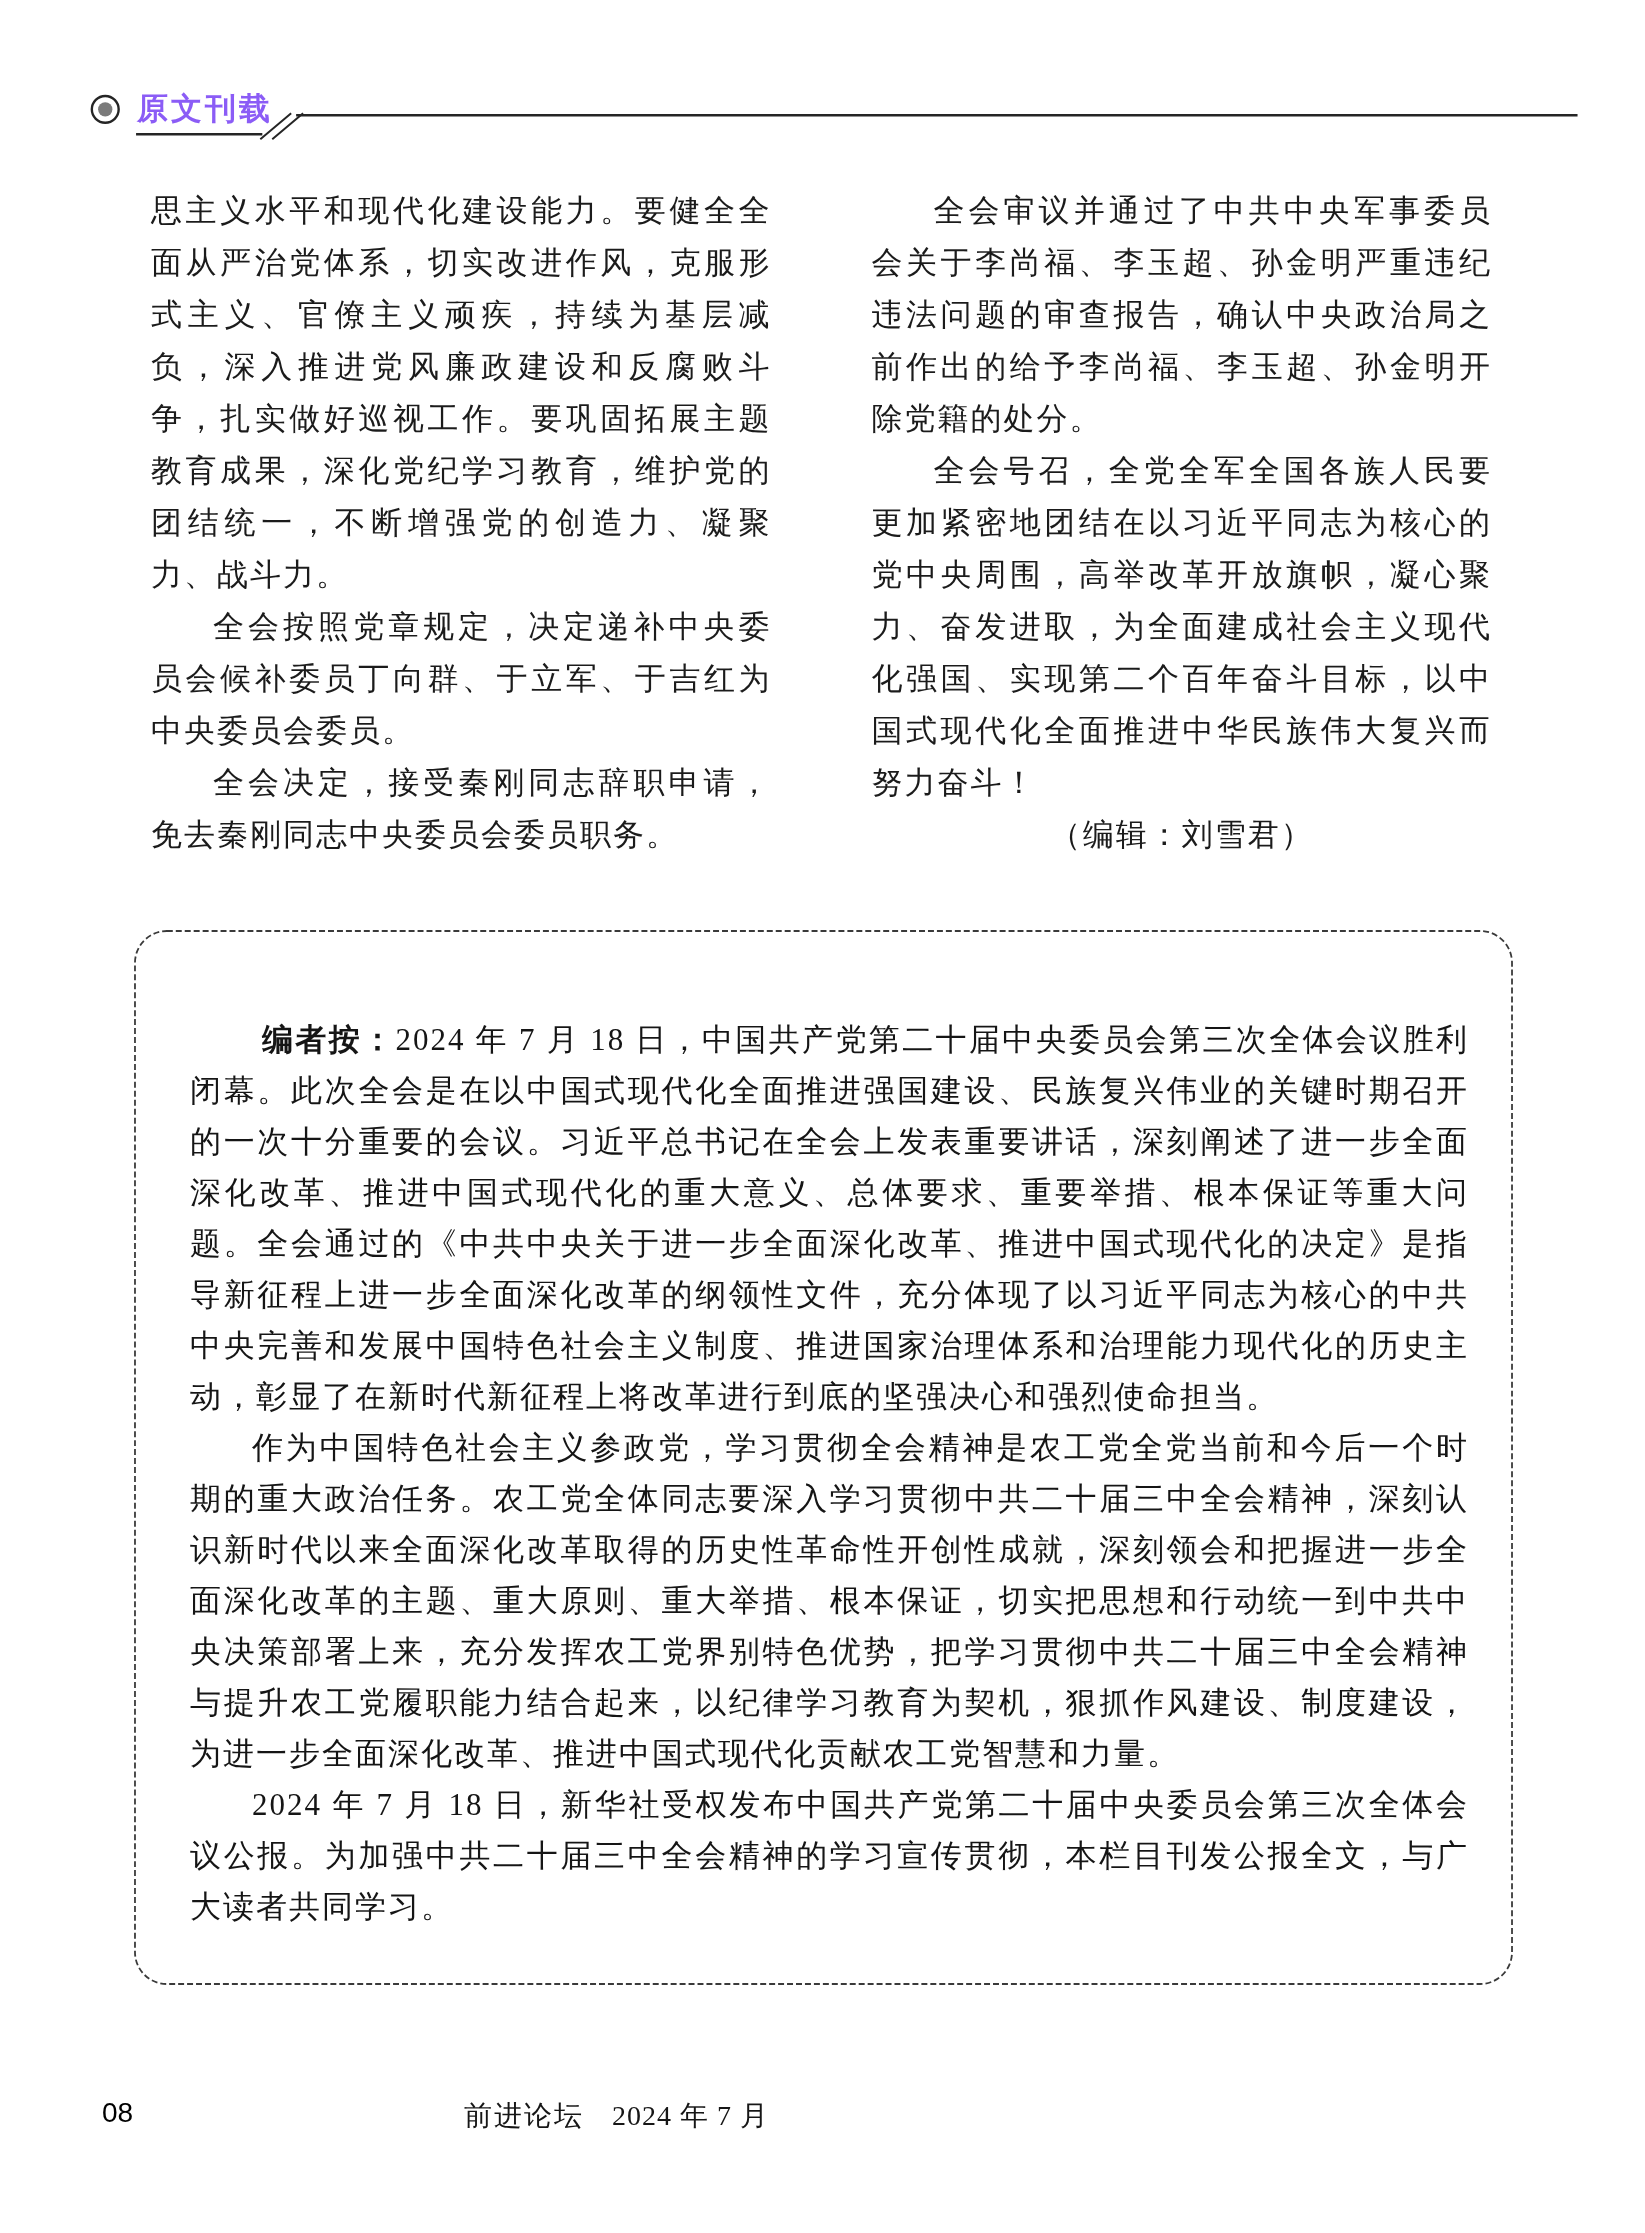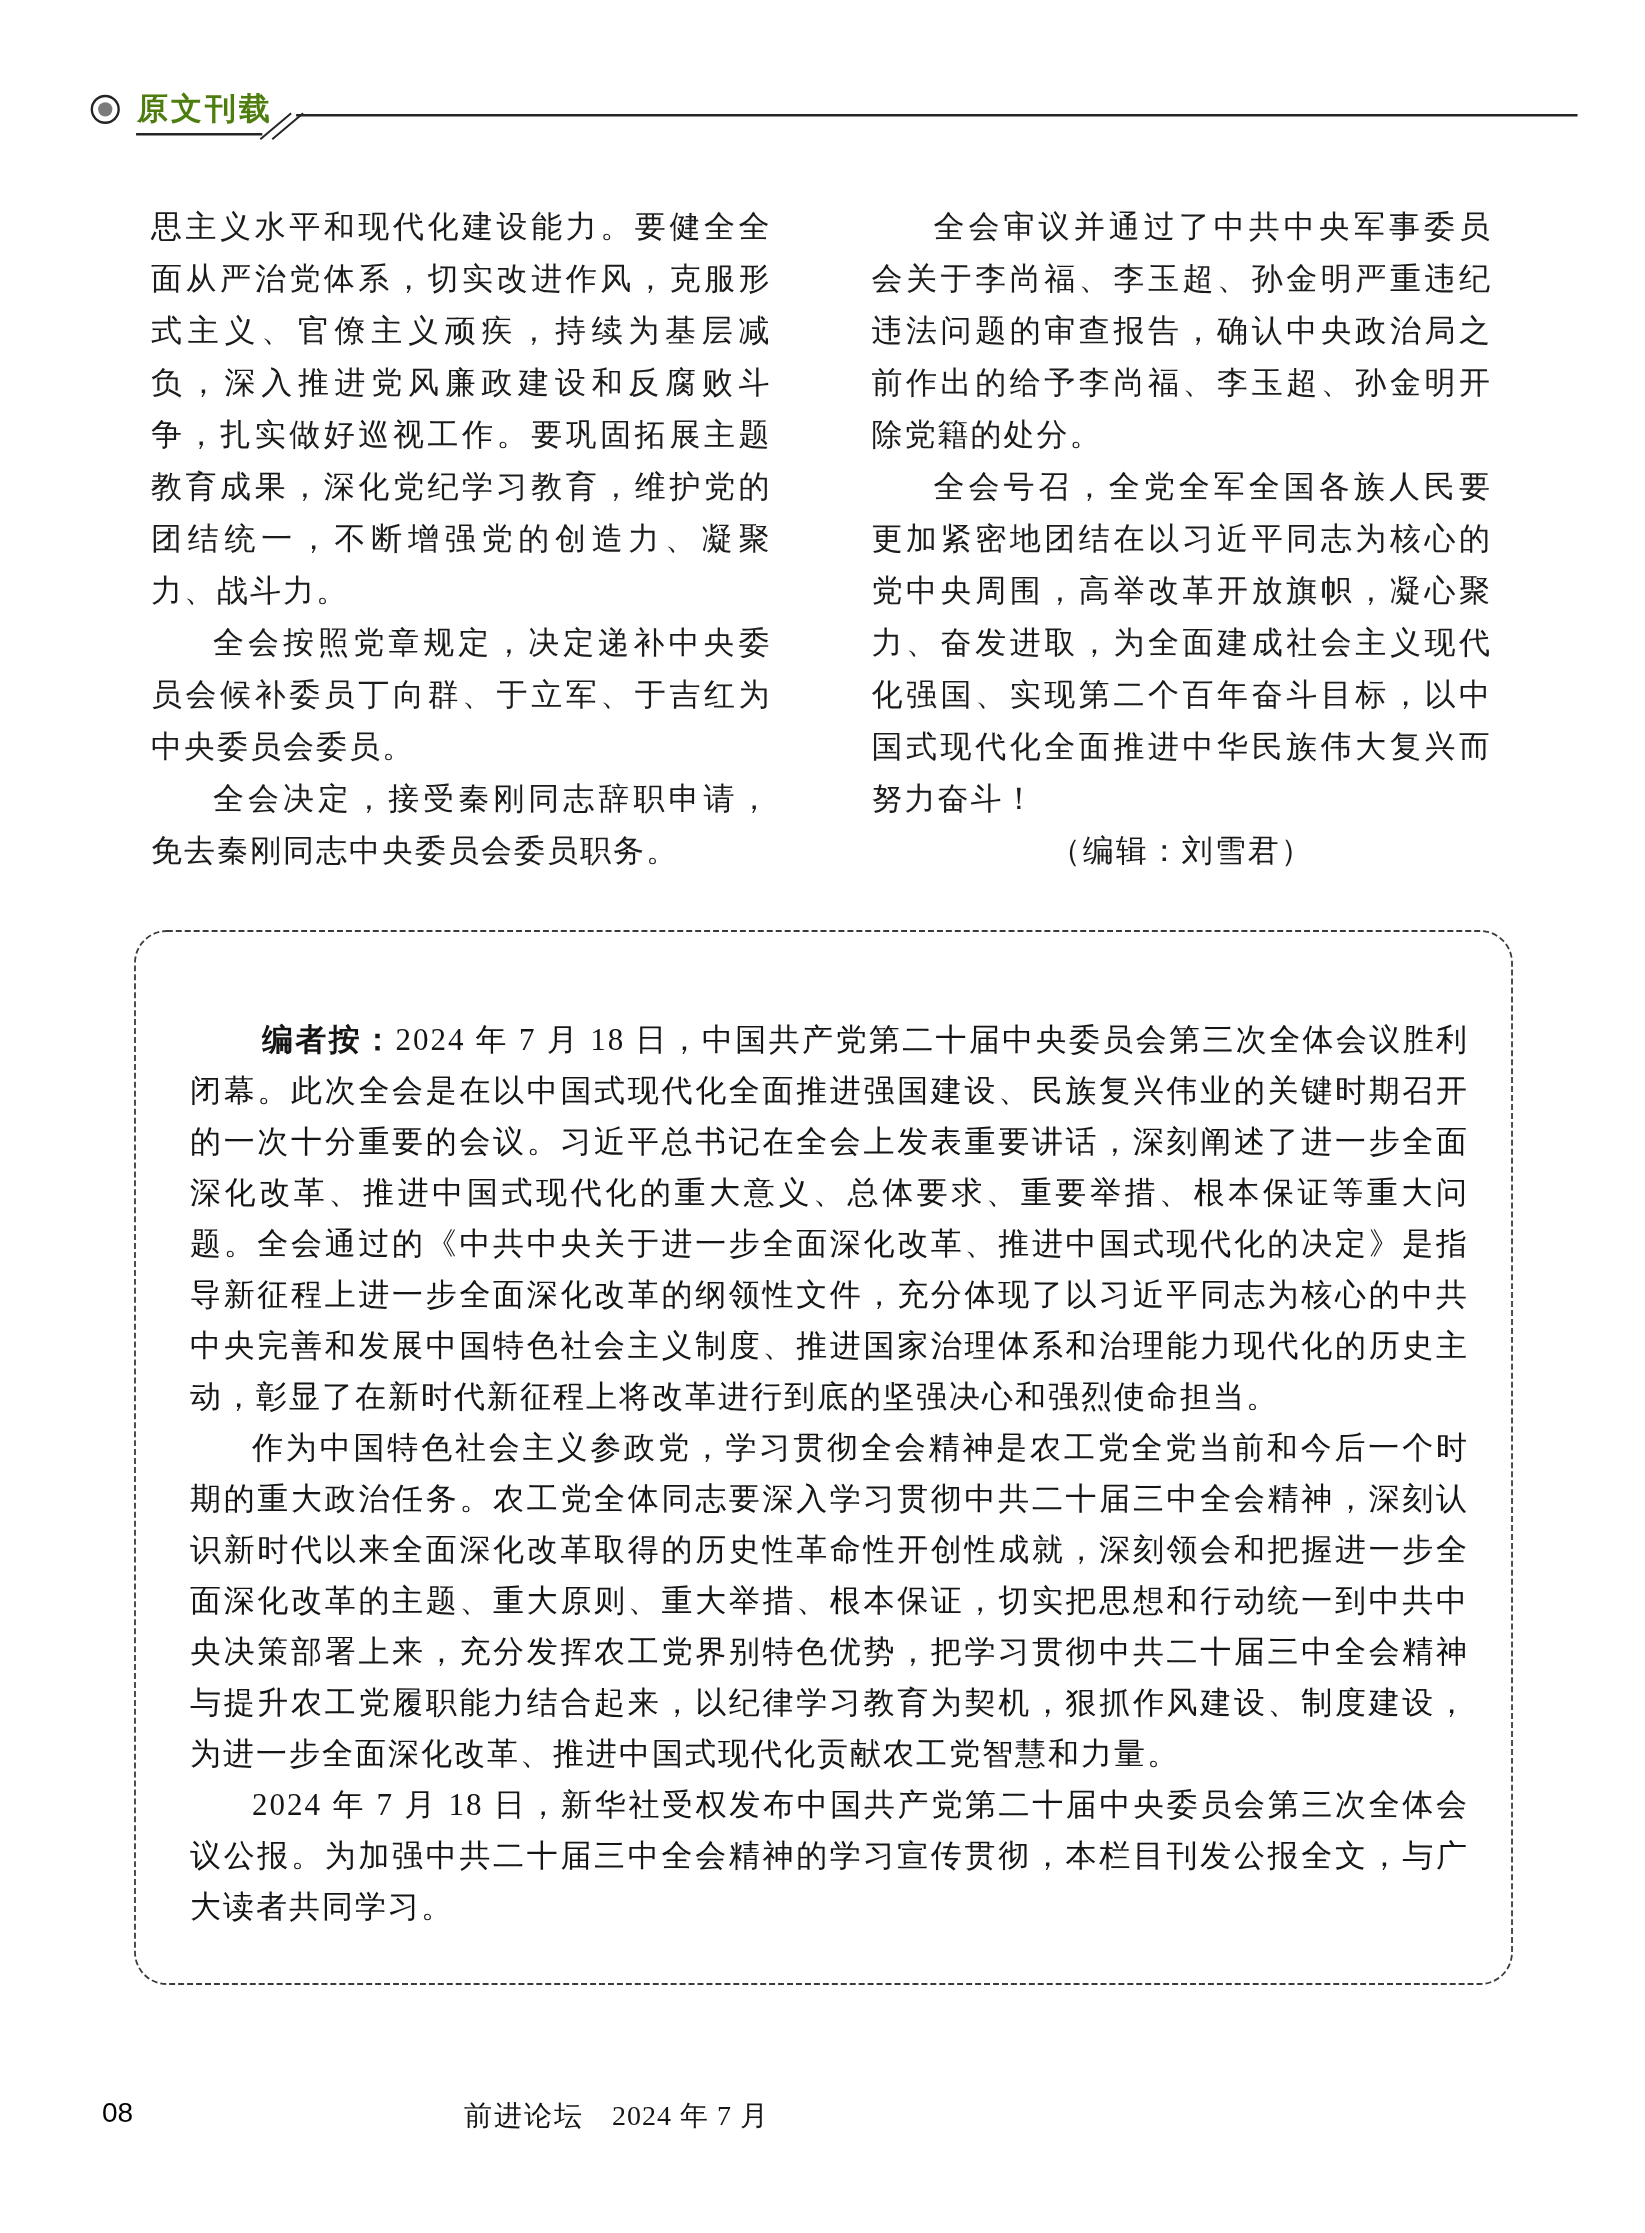--- a/index.html
+++ b/index.html
@@ -11,27 +11,27 @@
     color: #1b1b1b;
     overflow: hidden;
   }
   .page { position: absolute; inset: 0; background: #ffffff; }
 
   
   .header-rule { position: absolute; left: 0; top: 0; width: 1646px; height: 169px; }
   .section-label {
     position: absolute; left: 137px; top: 88px;
     font-family: "Liberation Sans", "DejaVu Sans", sans-serif;
-    font-weight: bold; font-size: 31px; letter-spacing: 3px; color: #4d7c0f;
+    font-weight: bold; font-size: 31px; letter-spacing: 3px; color: #8b5cf6;
     white-space: nowrap;
   }
 
   
   .columns {
-    position: absolute; left: 151px; top: 201px; width: 1341px;
+    position: absolute; left: 151px; top: 185px; width: 1341px;
     display: flex; gap: 100px;
   }
   .col {
     width: 634px;
     font-size: 31px; line-height: 52px; letter-spacing: 2px;
     text-align: justify; text-justify: inter-character;
   }
   .col p { margin: 0; }
   .indent { text-indent: 2em; }
   .credit { text-align: center; text-indent: 0; }

